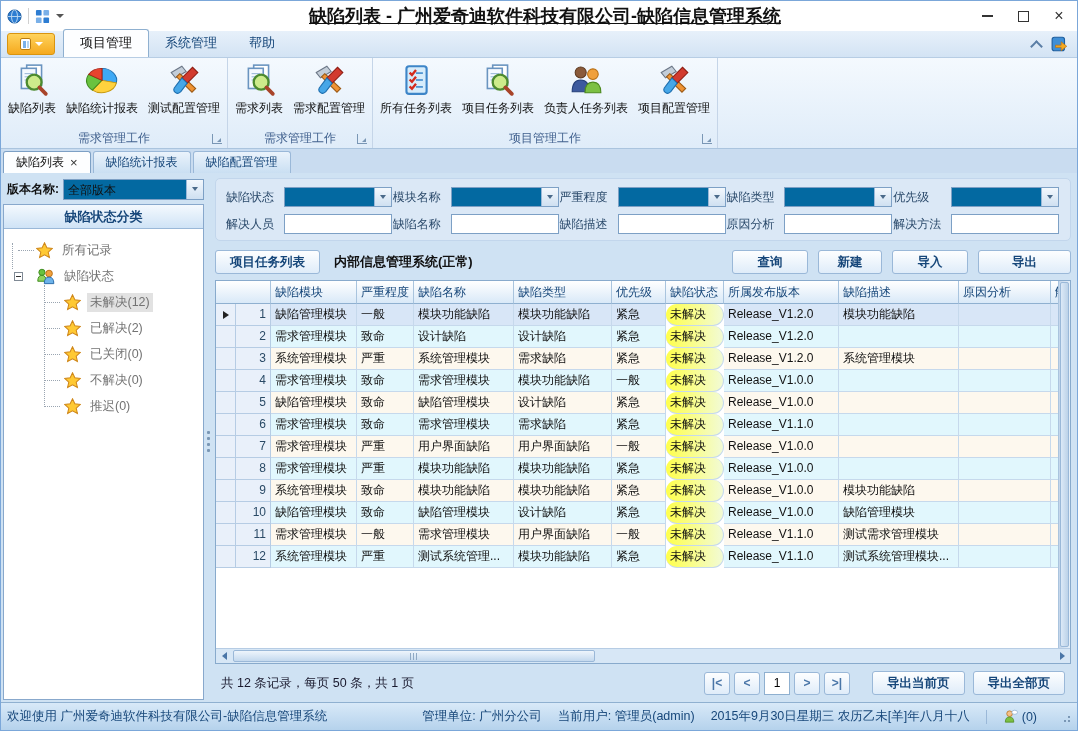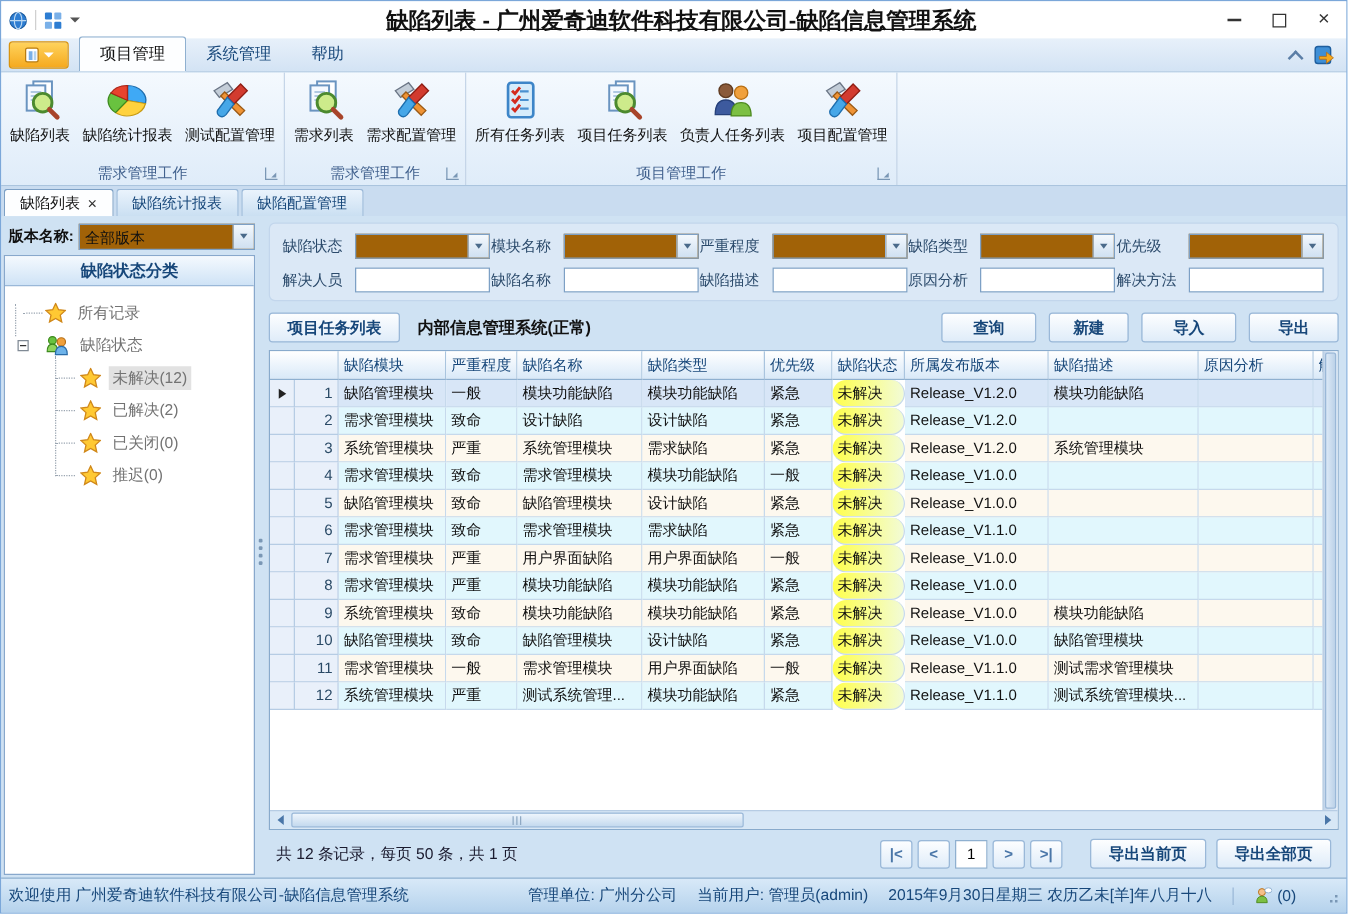--- a/index.html
+++ b/index.html
@@ -53,21 +53,21 @@
   .dtab.active { background:#fdfeff; border-color:#7da0c5; color:#111; }
   .dtab .x { color:#333; font-size:13px; line-height:1; }
 
   
   .main { flex:1; display:flex; background:#cfe2f3; padding:3px 2px 2px 2px; min-height:0; }
 
   
   .sidebar { width:201px; display:flex; flex-direction:column; min-height:0; }
   .version-row { height:28px; display:flex; align-items:center; gap:4px; padding:2px 0 4px 4px; }
   .version-row label { font-weight:bold; color:#111; white-space:nowrap; }
-  .combo { display:flex; border:1px solid #7da0c5; background:#a16207; height:21px; flex:1; }
+  .combo { display:flex; border:1px solid #7da0c5; background:#0369a1; height:21px; flex:1; }
   .combo .cval { flex:1; padding:2px 4px; font-size:12px; color:#111; white-space:nowrap; overflow:hidden; }
   .combo .cbtn { width:17px; background:linear-gradient(#f3f8fd,#cfe0f1); border-left:1px solid #9ab8d8; display:flex; align-items:center; justify-content:center; }
   .combo .cbtn .caret { border-top-color:#4a6a8a; border-left-width:3.5px; border-right-width:3.5px; }
   .tree-panel { flex:1; border:1px solid #88a8cc; background:#fff; display:flex; flex-direction:column; min-height:0; }
   .tree-header { height:24px; background:linear-gradient(#f4f9fe,#cfe3f6); border-bottom:1px solid #9ab8d8;
     text-align:center; font-weight:bold; color:#17477a; font-size:13px; line-height:23px; }
   .tree { flex:1; padding:8px 4px 4px 6px; position:relative; overflow:hidden; }
   .titem { display:flex; align-items:center; height:26px; position:relative; }
   .titem .ticon { width:17px; height:17px; margin-right:6px; flex:0 0 auto; }
   .titem .tlabel { font-size:12.5px; color:#737373; padding:1px 3px; white-space:nowrap; }
@@ -416,20 +416,26 @@
             <div class="titem lvl2">
               <svg class="ticon">
                   <use href="#sym-star"></use>
                 </svg>
               <span class="tlabel">已关闭(0)</span>
             </div>
             <div class="titem lvl2">
               <svg class="ticon">
                   <use href="#sym-star"></use>
                 </svg>
+              <span class="tlabel">不解决(0)</span>
+            </div>
+            <div class="titem lvl2">
+              <svg class="ticon">
+                  <use href="#sym-star"></use>
+                </svg>
               <span class="tlabel">推迟(0)</span>
             </div>
           </div>
         </div>
       </div>
     </div>
 
     <div class="splitter">
         <span class="dots"></span>
       </div>
@@ -508,21 +514,21 @@
         </div>
       </div>
 
       <div class="gtoolbar">
         <div class="btn">项目任务列表</div>
         <span class="sys-label">内部信息管理系统(正常)</span>
         <div class="right">
           <div class="btn" style="width:76px">查询</div>
           <div class="btn" style="width:64px">新建</div>
           <div class="btn" style="width:76px">导入</div>
-          <div class="btn" style="width:72px">导出</div>
+          <div class="btn" style="width:93px">导出</div>
         </div>
       </div>
 
       <div class="grid">
         <div class="grid-top">
           <div class="grid-cols">
             <div class="ghead">
               <div class="hc blank"></div>
               <div class="hc" style="width: 86px;">缺陷模块</div>
               <div class="hc" style="width: 57px;">严重程度</div>

